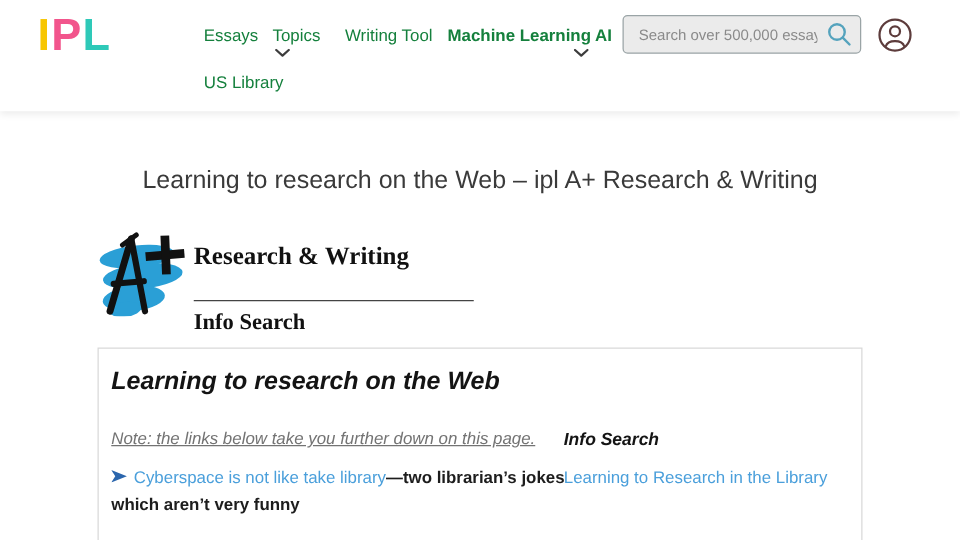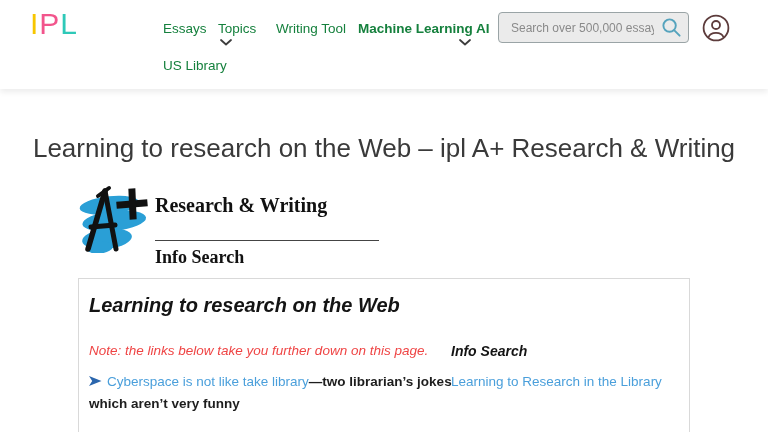--- a/index.html
+++ b/index.html
@@ -2,21 +2,21 @@
 <html><head>
 <meta charset="utf-8">
 <style>
   * { margin:0; padding:0; box-sizing:border-box; }
   html,body { width:768px; height:432px; overflow:hidden; background:#fff;
               font-family:"Liberation Sans", sans-serif; }
 
   
   .header { position:absolute; left:0; top:0; width:768px; height:89px;
             background:#fff; box-shadow:0 3px 6px rgba(0,0,0,0.08); z-index:5; }
-  .logo { position:absolute; left:30px; top:7px; font-size:30px; font-weight:400;
+  .logo { position:absolute; left:30px; top:7px; font-size:36px; font-weight:700;
           letter-spacing:1px; cursor:pointer; }
   .logo span.i { color:#f7c600; }
   .logo span.p { color:#f2558c; }
   .logo span.l { color:#2ec9b8; }
 
   .nav-item { position:absolute; font-size:13.5px; color:#15803d; cursor:pointer; white-space:nowrap; }
   .nav-essays   { left:163px; top:21px; }
   .nav-topics   { left:218px; top:21px; }
   .nav-writing  { left:276px; top:21px; }
   .nav-mlai     { left:358px; top:21px;font-weight:bold; }
@@ -29,35 +29,35 @@
   .search-input { width:100%; height:100%; background:#ebebeb; border:1px solid #9aa4a6;
                   border-radius:4px; padding:0 34px 0 12px; font-size:12px; color:#444;
                   font-family:"Liberation Sans", sans-serif; outline:none; }
   .search-input::placeholder { color:#8a8a8a; }
   .search-icon { position:absolute; right:7px; top:5px; width:21px; height:21px; cursor:pointer; }
 
   .avatar { position:absolute; left:702px; top:14px; width:28px; height:28px; cursor:pointer; }
 
   
   .page-title { position:absolute; left:0; top:133px; width:768px; text-align:center;
-                font-size:26px; color:#3a3a3a; }
+                font-size:20px; color:#3a3a3a; }
 
   .brand { position:absolute; left:78px; top:185px; display:flex; }
   .brand-graphic { width:70px; height:68px; }
   .brand-text { margin-left:7px; padding-top:9px; font-family:"Liberation Serif", serif;
                 font-weight:bold; color:#111; }
   .brand-line1 { font-size:20px; width:224px; border-bottom:1.5px solid #444; padding-bottom:23px; }
   .brand-line2 { font-size:18px; margin-top:6px; }
 
   .content-box { position:absolute; left:78px; top:278px; width:612px; height:210px;
                  background:#fff; border:1px solid #d9d9d9; }
   .box-heading { position:absolute; left:10px; top:15px; font-size:20px; font-weight:bold;
                  font-style:italic; color:#141414;text-align:center; }
   .box-note { position:absolute; left:10px; top:64px; font-size:13.5px; font-style:italic;
-              color:#ef4444; }
+              color:#737373;text-decoration:underline; }
   .box-para { position:absolute; left:10px; top:92px; width:372px; font-size:13.5px;
               line-height:1.65; color:#1d1d1d; }
   .arrow-icon { display:inline-block; width:13px; height:10px; margin-right:5px; }
   a.blue-link { color:#4a9fdb; text-decoration:none; cursor:pointer; }
   .bold-suffix { font-weight:bold; color:#1d1d1d; }
 
   .sidebar { position:absolute; left:372px; top:64px; white-space:nowrap; }
   .sidebar-heading { font-size:14px; font-weight:bold; font-style:italic; color:#141414; }
   .sidebar-link { display:block; margin-top:15px; font-size:13.5px;text-align:center; }
 </style>

